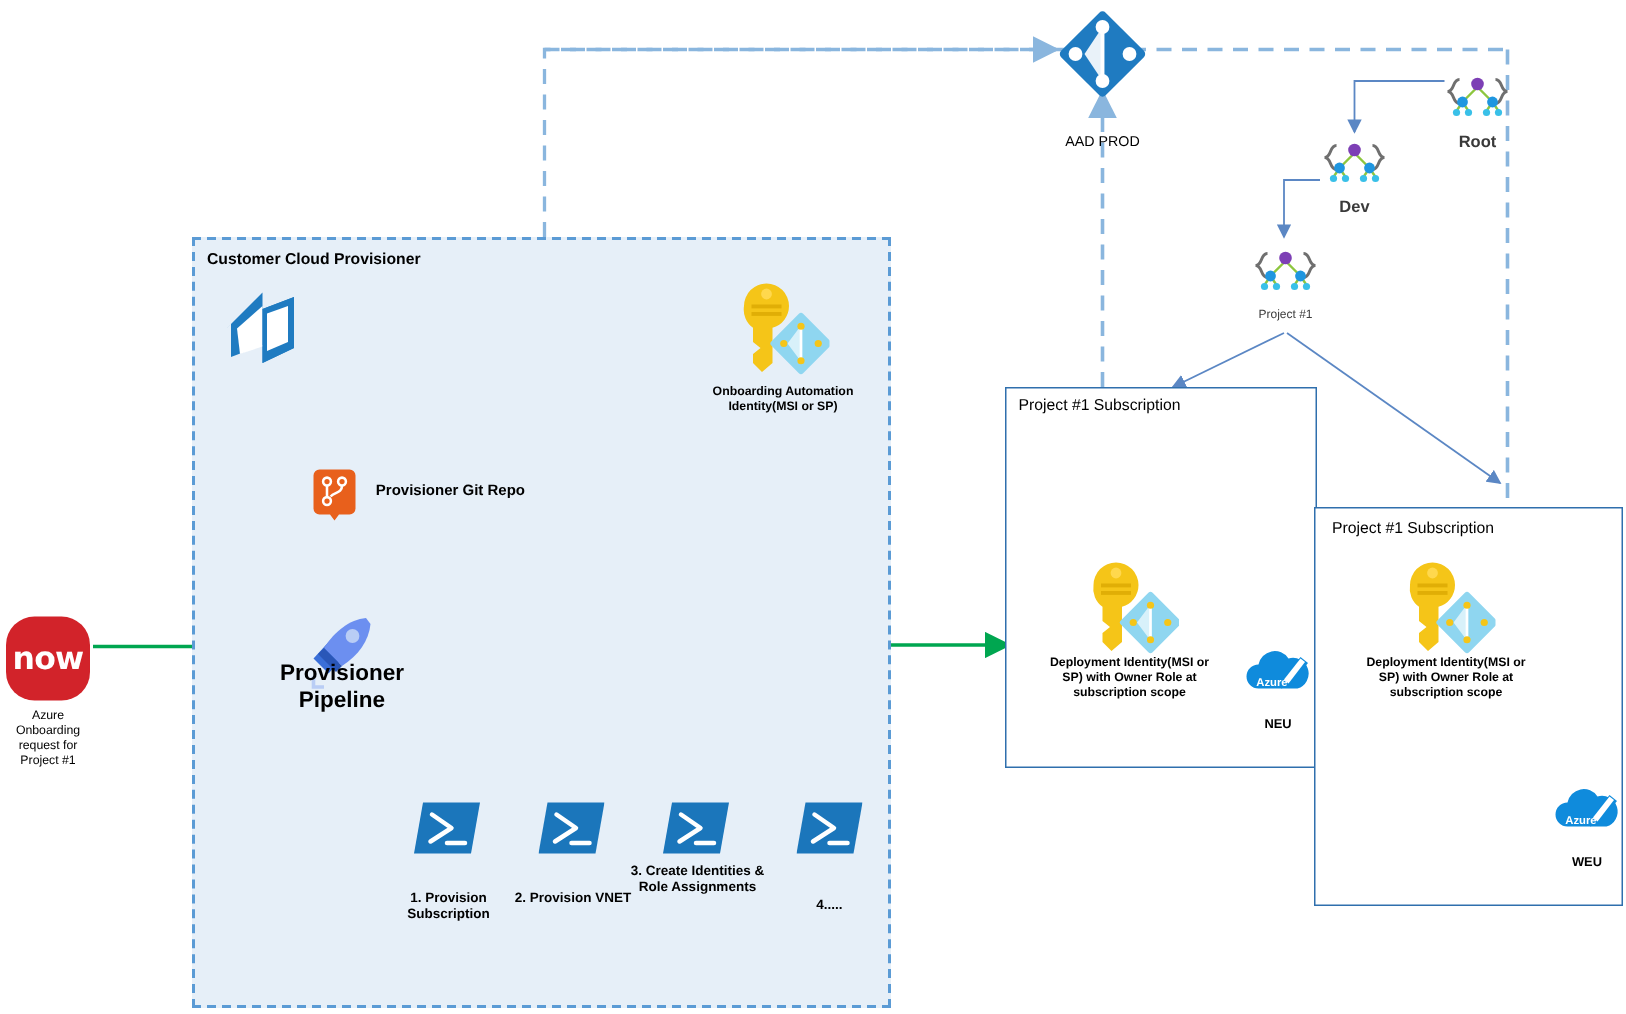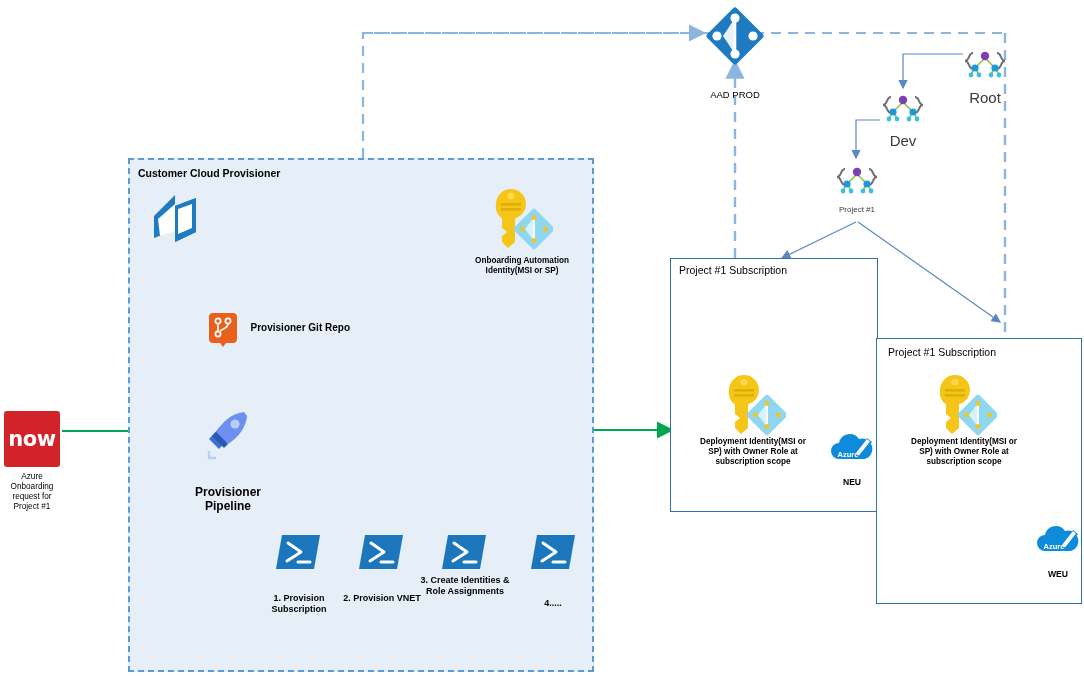--- a/index.html
+++ b/index.html
@@ -20,27 +20,27 @@
   }
 
   
   .sub-box{position:absolute;background:#ffffff;border:1.3px solid #2f6fad;box-sizing:border-box;}
   .sub-title{position:absolute;font-size:10.5px;font-weight:normal;color:#000;}
 
   
   .lbl{position:absolute;font-size:8.2px;text-align:center;line-height:1.22;}
   .lbl.b{font-weight:bold;}
   .lbl.mg{font-size:8px;font-weight:normal;color:#3a3a3a;}
-  .lbl.mg2{font-size:15px;font-weight:normal;color:#3a3a3a;}
+  .lbl.mg2{font-size:11px;font-weight:bold;color:#3a3a3a;}
   .lbl.aad{font-size:9.5px;font-weight:normal;color:#000;}
   .lbl.step{font-size:9px;font-weight:bold;}
   .lbl.reg{font-size:8.6px;font-weight:bold;}
 
   
-  .now-chip{position:absolute;left:4px;top:411px;width:56px;height:56px;border-radius:3px;
+  .now-chip{position:absolute;left:4px;top:411px;width:56px;height:56px;border-radius:19px;
     background:#d2232a;display:flex;align-items:center;justify-content:center;}
   .now-chip span{color:#fff;font-size:21px;font-weight:bold;letter-spacing:-0.5px;
     font-family:"DejaVu Sans", sans-serif;}
 </style>
 </head>
 <body>
 
 <div class="stage">
 
   <svg class="layer">
@@ -116,21 +116,21 @@
 
   <div class="node" style="left:200px;top:406px;width:54px;height:54px;">
     <svg viewBox="0 0 54 54" width="54" height="54">
       <path d="M9,33 L20,21 L30,31 L19,43 Z" fill="#3a6fd8"></path>
       <path d="M44,6 C33,7 23,15 16,26 L28,38 C39,31 46,21 47,10 Z" fill="#6c8ff0"></path>
       <circle cx="35" cy="18" r="4.6" fill="#b9cdf5"></circle>
       <path d="M16,26 L12,30 L24,42 L28,38 Z" fill="#2a57b8"></path>
       <path d="M9,45 L9,52 L16,52" stroke="#b9cdf5" stroke-width="2.4" fill="none"></path>
     </svg>
   </div>
-  <div class="cap" style="left:176px;top:485px;width:104px;font-size:12px;">Provisioner Pipeline</div>
+  <div class="cap" style="left:176px;top:440px;width:104px;font-size:15px;">Provisioner Pipeline</div>
 
   <div class="node" style="left:489px;top:186px;width:64px;height:68px;">
     <svg viewBox="0 0 64 68" width="64" height="68">
       <path d="M22,3 a15,15 0 0 1 15,15 a15,15 0 0 1 -11,14.5 L26,56 L19,62 L13,56 L13,50 L18,46 L13,42 L13,32.5 A15,15 0 0 1 7,18 A15,15 0 0 1 22,3 Z" fill="#f5c518"></path>
       <circle cx="22" cy="10" r="3.6" fill="#ffd84d"></circle>
       <rect x="12" y="17" width="20" height="2.6" fill="#e0ae06"></rect>
       <rect x="12" y="22" width="20" height="2.6" fill="#e0ae06"></rect>
       <g transform="translate(30,28)">
         <rect x="0" y="0" width="30" height="30" transform="rotate(45 15 15)" fill="#8fd6f0" rx="2"></rect>
         <path d="M15,3 L15,27" stroke="#ffffff" stroke-width="1.8"></path>

